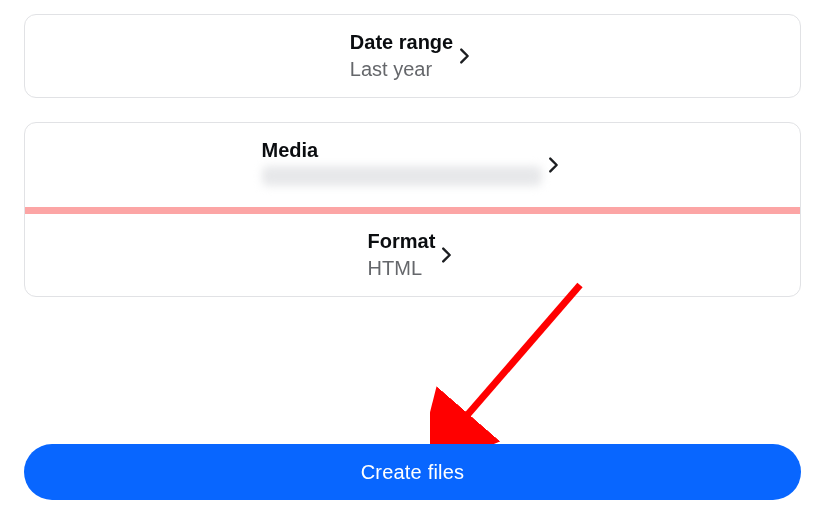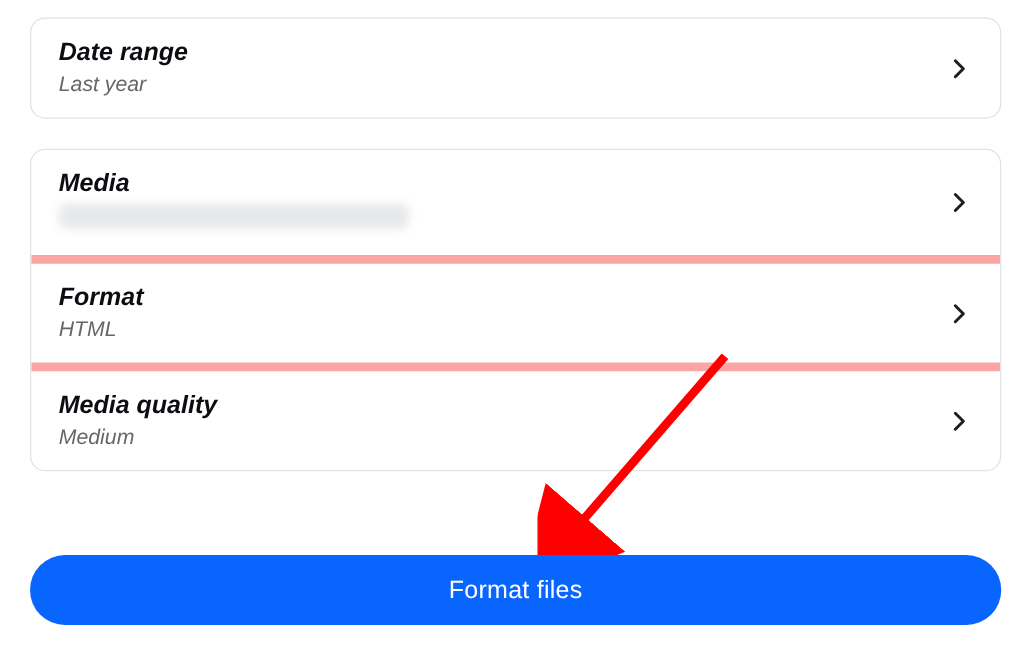--- a/index.html
+++ b/index.html
@@ -16,40 +16,39 @@
   .card {
     border: 1px solid #e1e2e5;
     border-radius: 12px;
     overflow: hidden;
     background: #fff;
   }
   .card + .card { margin-top: 24px; }
   .row {
     display: flex;
     align-items: center;
-    justify-content: space-between;
+    justify-content: center;
     padding: 16px 22px 16px 22px;
     cursor: pointer;
-    font-style: italic;
   }
   .row + .row {
     border-top: 7px solid #fca5a5;
   }
   .row .labels {
     display: flex;
     flex-direction: column;
     gap: 4px;
   }
   .row .title {
     font-size: 20px;
     font-weight: 600;
     color: #0b0d10;
   }
   .row .value {
-    font-size: 17px;
+    font-size: 20px;
     font-weight: 400;
     color: #65676b;
   }
   .blur {
     display: inline-block;
     width: 280px;
     height: 20px;
     background: #e7e8ea;
     border-radius: 6px;
     filter: blur(4px);
@@ -120,37 +119,28 @@
     <div class="row">
       <div class="labels">
         <span class="title">Format</span>
         <span class="value">HTML</span>
       </div>
       <svg class="chev" viewBox="0 0 24 24" fill="none" stroke="currentColor" stroke-width="2.6" stroke-linecap="round" stroke-linejoin="round">
           <polyline points="9 5 16 12 9 19"></polyline>
         </svg>
     </div>
 
-    <div class="row">
-      <div class="labels">
-        <span class="title">Media quality</span>
-        <span class="value">Medium</span>
-      </div>
-      <svg class="chev" viewBox="0 0 24 24" fill="none" stroke="currentColor" stroke-width="2.6" stroke-linecap="round" stroke-linejoin="round">
-          <polyline points="9 5 16 12 9 19"></polyline>
-        </svg>
-    </div>
 
   </div>
 </div>
 
 <svg class="arrow-anno" viewBox="0 0 160 170">
   <defs>
     <marker id="ahead" markerWidth="14" markerHeight="14" refX="4" refY="6" orient="auto">
       <path d="M0,0 L12,6 L0,12 Z" fill="#ff0000"></path>
     </marker>
   </defs>
   <path d="M150,5 L20,155" stroke="#ff0000" stroke-width="7" marker-end="url(#ahead)" fill="none"></path>
 </svg>
 
 <div class="cta-area">
-  <button class="cta">Format files</button>
+  <button class="cta">Create files</button>
 </div>
 
 </body></html>

